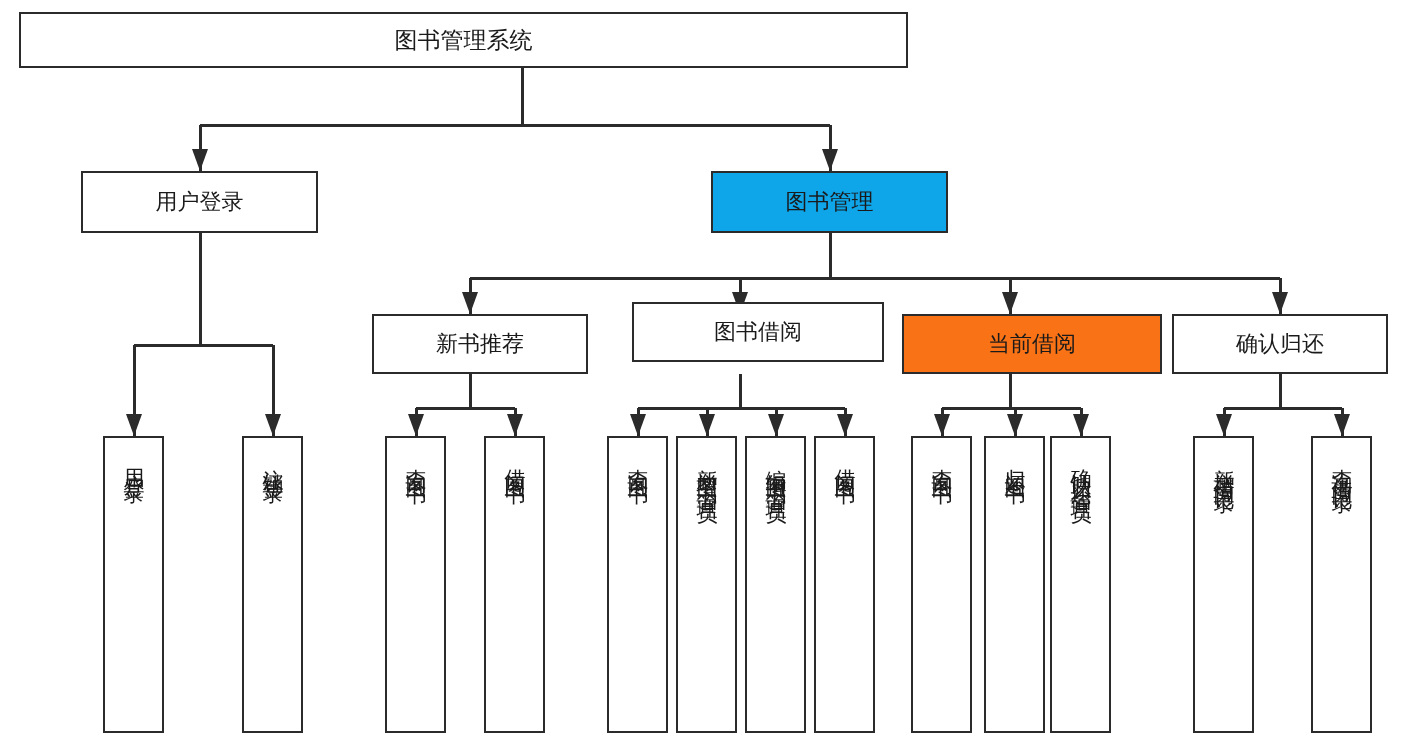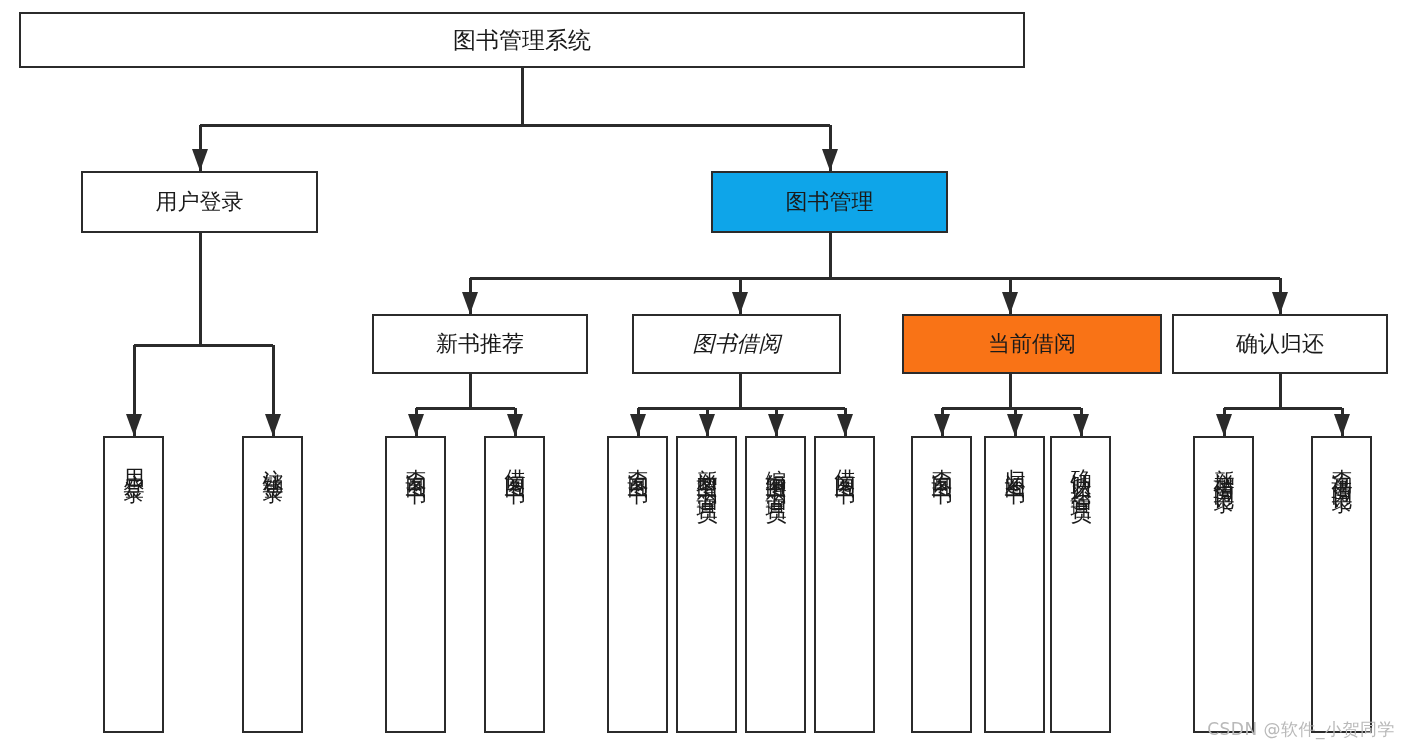--- a/index.html
+++ b/index.html
@@ -122,33 +122,33 @@
       <line x1="1081" y1="408" x2="1081" y2="436" stroke="#2b2b2b" stroke-width="3" shape-rendering="crispEdges"></line>
       <polygon points="1073,414 1089,414 1081,436" fill="#2b2b2b"></polygon>
       <line x1="1280" y1="374" x2="1280" y2="408" stroke="#2b2b2b" stroke-width="3" shape-rendering="crispEdges"></line>
       <line x1="1224" y1="408" x2="1342" y2="408" stroke="#2b2b2b" stroke-width="3" shape-rendering="crispEdges"></line>
       <line x1="1224" y1="408" x2="1224" y2="436" stroke="#2b2b2b" stroke-width="3" shape-rendering="crispEdges"></line>
       <polygon points="1216,414 1232,414 1224,436" fill="#2b2b2b"></polygon>
       <line x1="1342" y1="408" x2="1342" y2="436" stroke="#2b2b2b" stroke-width="3" shape-rendering="crispEdges"></line>
       <polygon points="1334,414 1350,414 1342,436" fill="#2b2b2b"></polygon>
     </svg>
   <div id="node-layer">
-      <div class="node level0" id="node-root" style="left: 19px; top: 12px; width: 1006px; height: 56px; border-color: rgb(43, 43, 43); background: rgb(255, 255, 255); color: rgb(26, 26, 26);">
+      <div class="node level0" id="node-root" style="left: 19px; top: 12px; width: 889px; height: 56px; border-color: rgb(43, 43, 43); background: rgb(255, 255, 255); color: rgb(26, 26, 26);">
         <span class="htext">图书管理系统</span>
       </div>
       <div class="node level1" id="node-user-login" style="left: 81px; top: 171px; width: 237px; height: 62px; border-color: rgb(43, 43, 43); background: rgb(255, 255, 255); color: rgb(26, 26, 26);">
         <span class="htext">用户登录</span>
       </div>
       <div class="node level1" id="node-book-manage" style="left: 711px; top: 171px; width: 237px; height: 62px; border-color: rgb(43, 43, 43); background: #0ea5e9; color: rgb(26, 26, 26);">
         <span class="htext">图书管理</span>
       </div>
       <div class="node level2" id="node-new-book-rec" style="left: 372px; top: 314px; width: 216px; height: 60px; border-color: rgb(43, 43, 43); background: rgb(255, 255, 255); color: rgb(26, 26, 26);">
         <span class="htext">新书推荐</span>
       </div>
-      <div class="node level2" id="node-book-borrow" style="left: 632px; top: 314px; width: 209px; height: 60px; border-color: rgb(43, 43, 43); background: rgb(255, 255, 255); color: rgb(26, 26, 26); font-style: italic;">
+      <div class="node level2" id="node-book-borrow" style="left: 632px; top: 302px; width: 252px; height: 60px; border-color: rgb(43, 43, 43); background: rgb(255, 255, 255); color: rgb(26, 26, 26);">
         <span class="htext">图书借阅</span>
       </div>
       <div class="node level2" id="node-current-borrow" style="left: 902px; top: 314px; width: 260px; height: 60px; border-color: rgb(43, 43, 43); background: #f97316; color: rgb(26, 26, 26); justify-content: center;">
         <span class="htext">当前借阅</span>
       </div>
       <div class="node level2" id="node-borrow-record" style="left: 1172px; top: 314px; width: 216px; height: 60px; border-color: rgb(43, 43, 43); background: rgb(255, 255, 255); color: rgb(26, 26, 26);">
         <span class="htext">确认归还</span>
       </div>
       <div class="node leaf" id="node-leaf-user-login" style="left: 103px; top: 436px; width: 61px; height: 297px; border-color: rgb(43, 43, 43); background: rgb(255, 255, 255); color: rgb(26, 26, 26);">
         <span class="vtext">用户登录</span>
@@ -183,14 +183,13 @@
       <div class="node leaf" id="node-leaf-confirm-return" style="left: 1050px; top: 436px; width: 61px; height: 297px; border-color: rgb(43, 43, 43); background: rgb(255, 255, 255); color: rgb(26, 26, 26);">
         <span class="vtext">确认归还（管理员）</span>
       </div>
       <div class="node leaf" id="node-leaf-add-record" style="left: 1193px; top: 436px; width: 61px; height: 297px; border-color: rgb(43, 43, 43); background: rgb(255, 255, 255); color: rgb(26, 26, 26);">
         <span class="vtext">新增借阅记录</span>
       </div>
       <div class="node leaf" id="node-leaf-query-record" style="left: 1311px; top: 436px; width: 61px; height: 297px; border-color: rgb(43, 43, 43); background: rgb(255, 255, 255); color: rgb(26, 26, 26);">
         <span class="vtext">查询借阅记录</span>
       </div>
     </div>
-  <div id="watermark">CSDN @软件_小贺同学</div>
 </div>
 
 </body></html>

